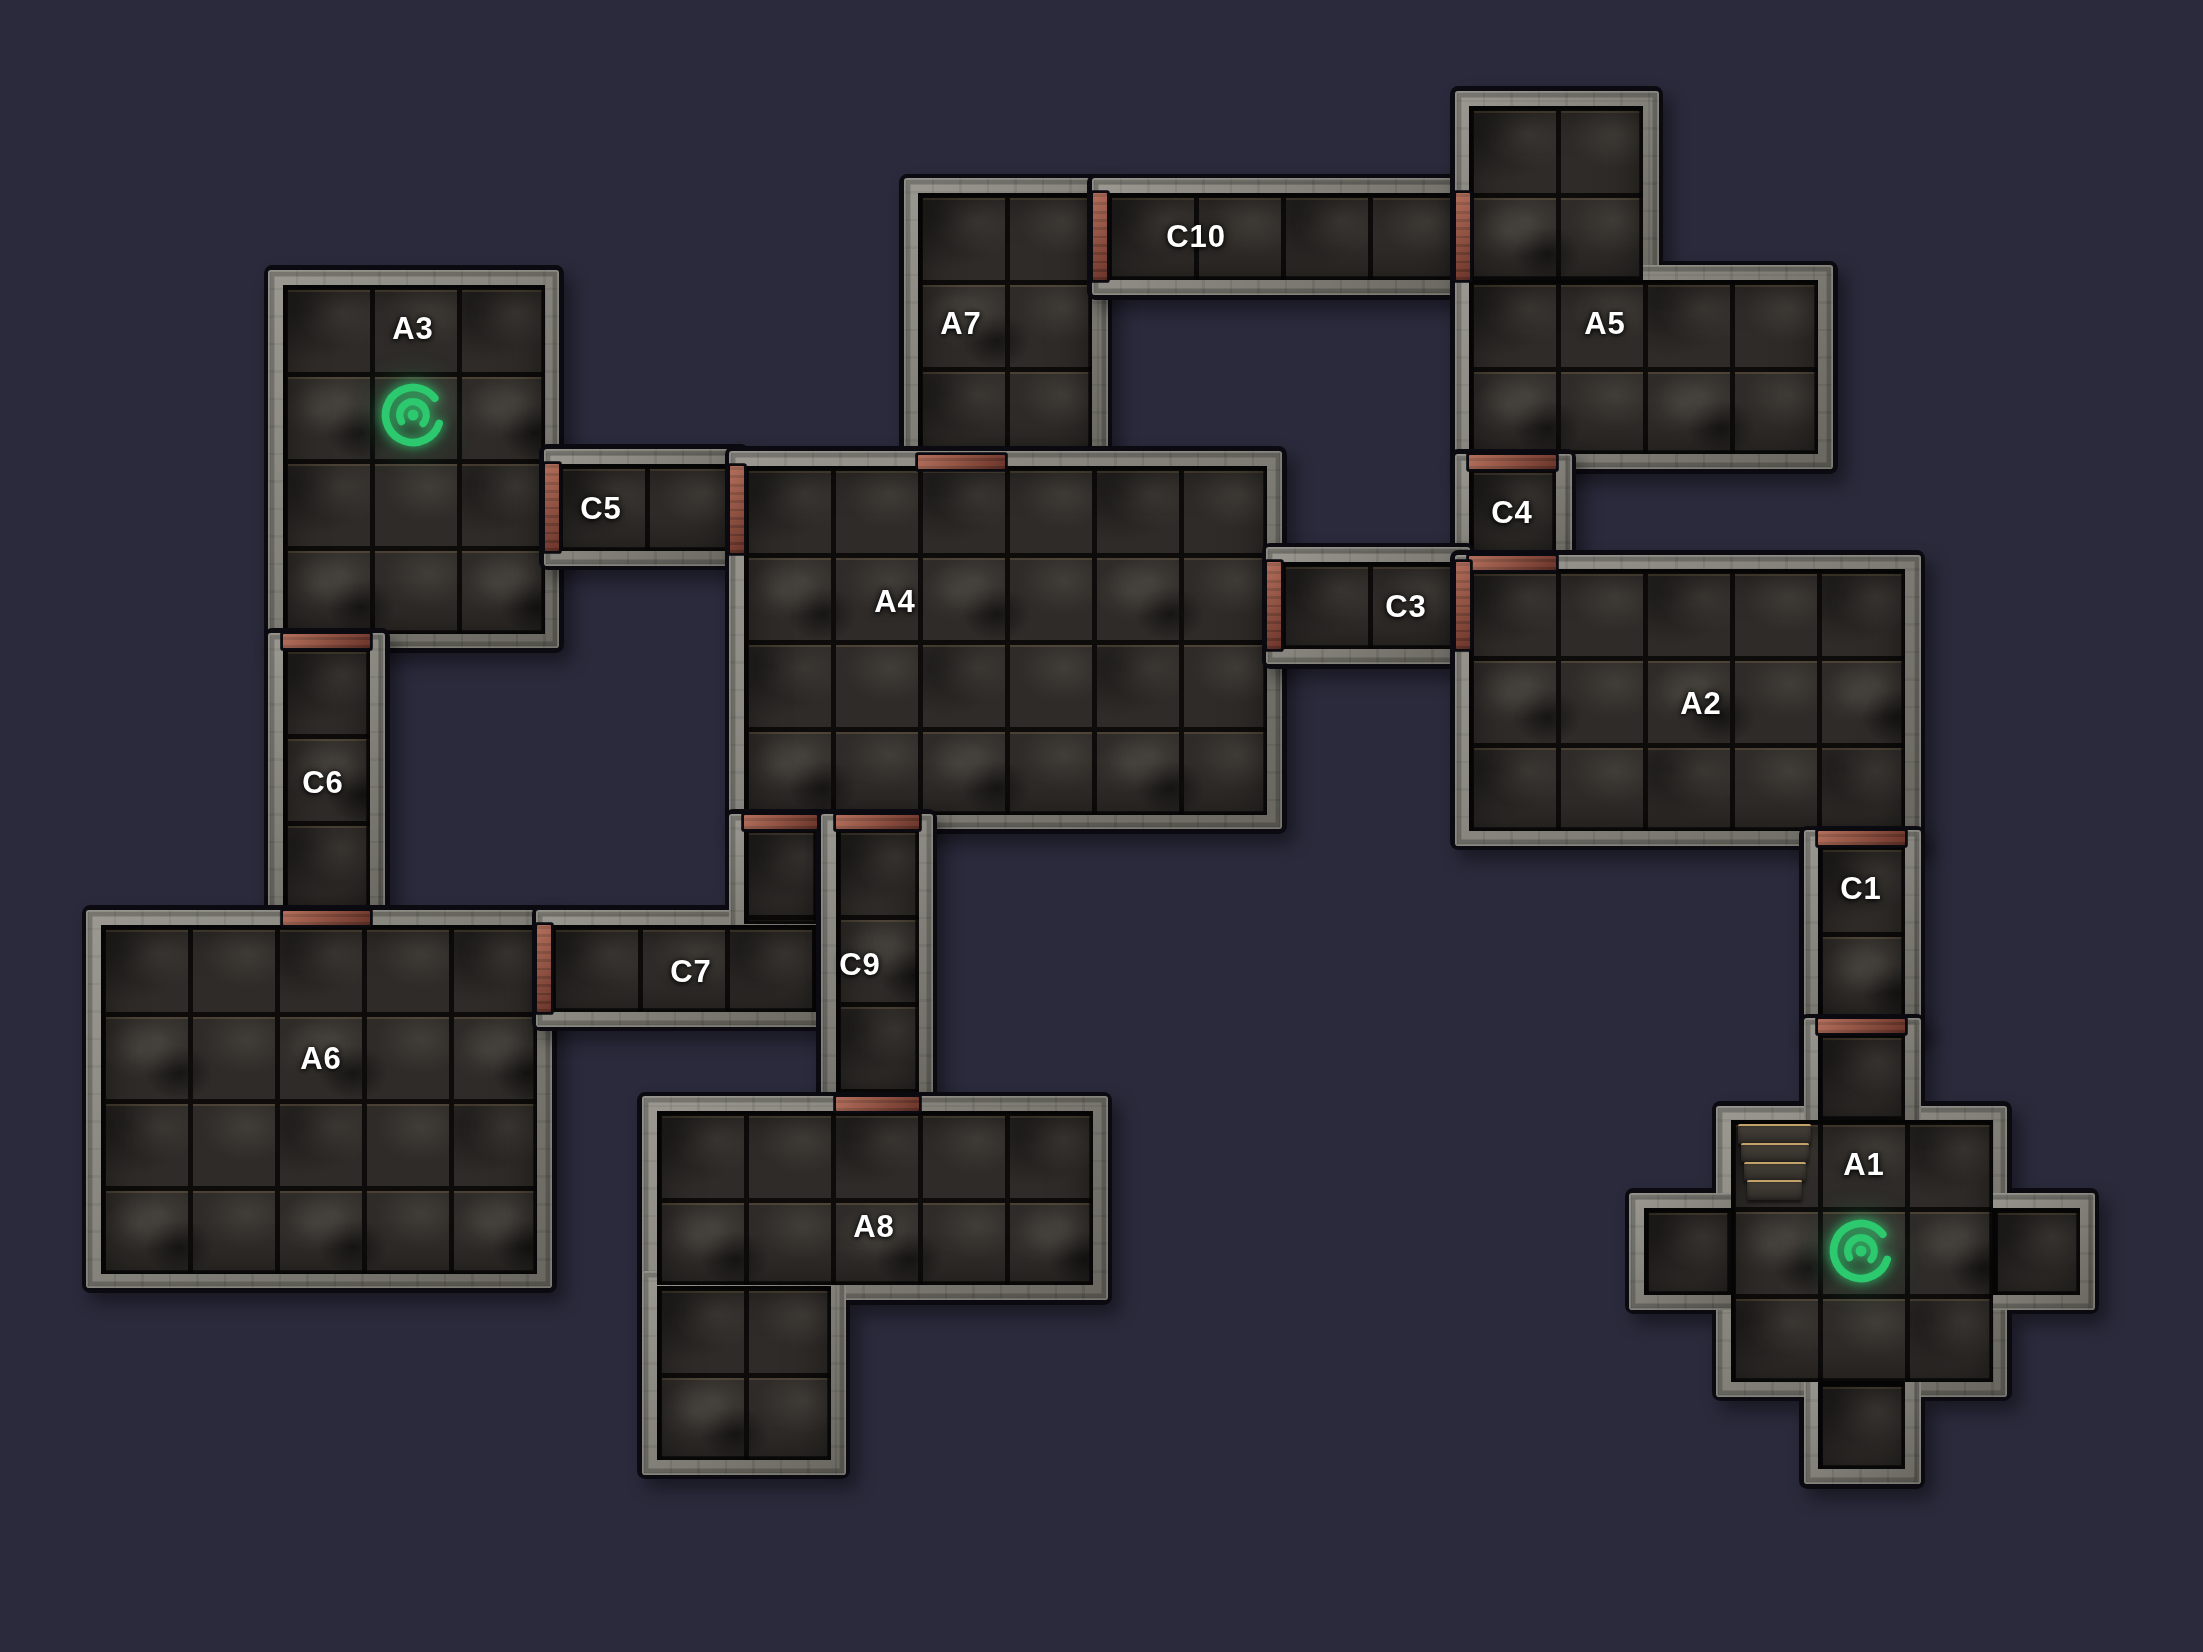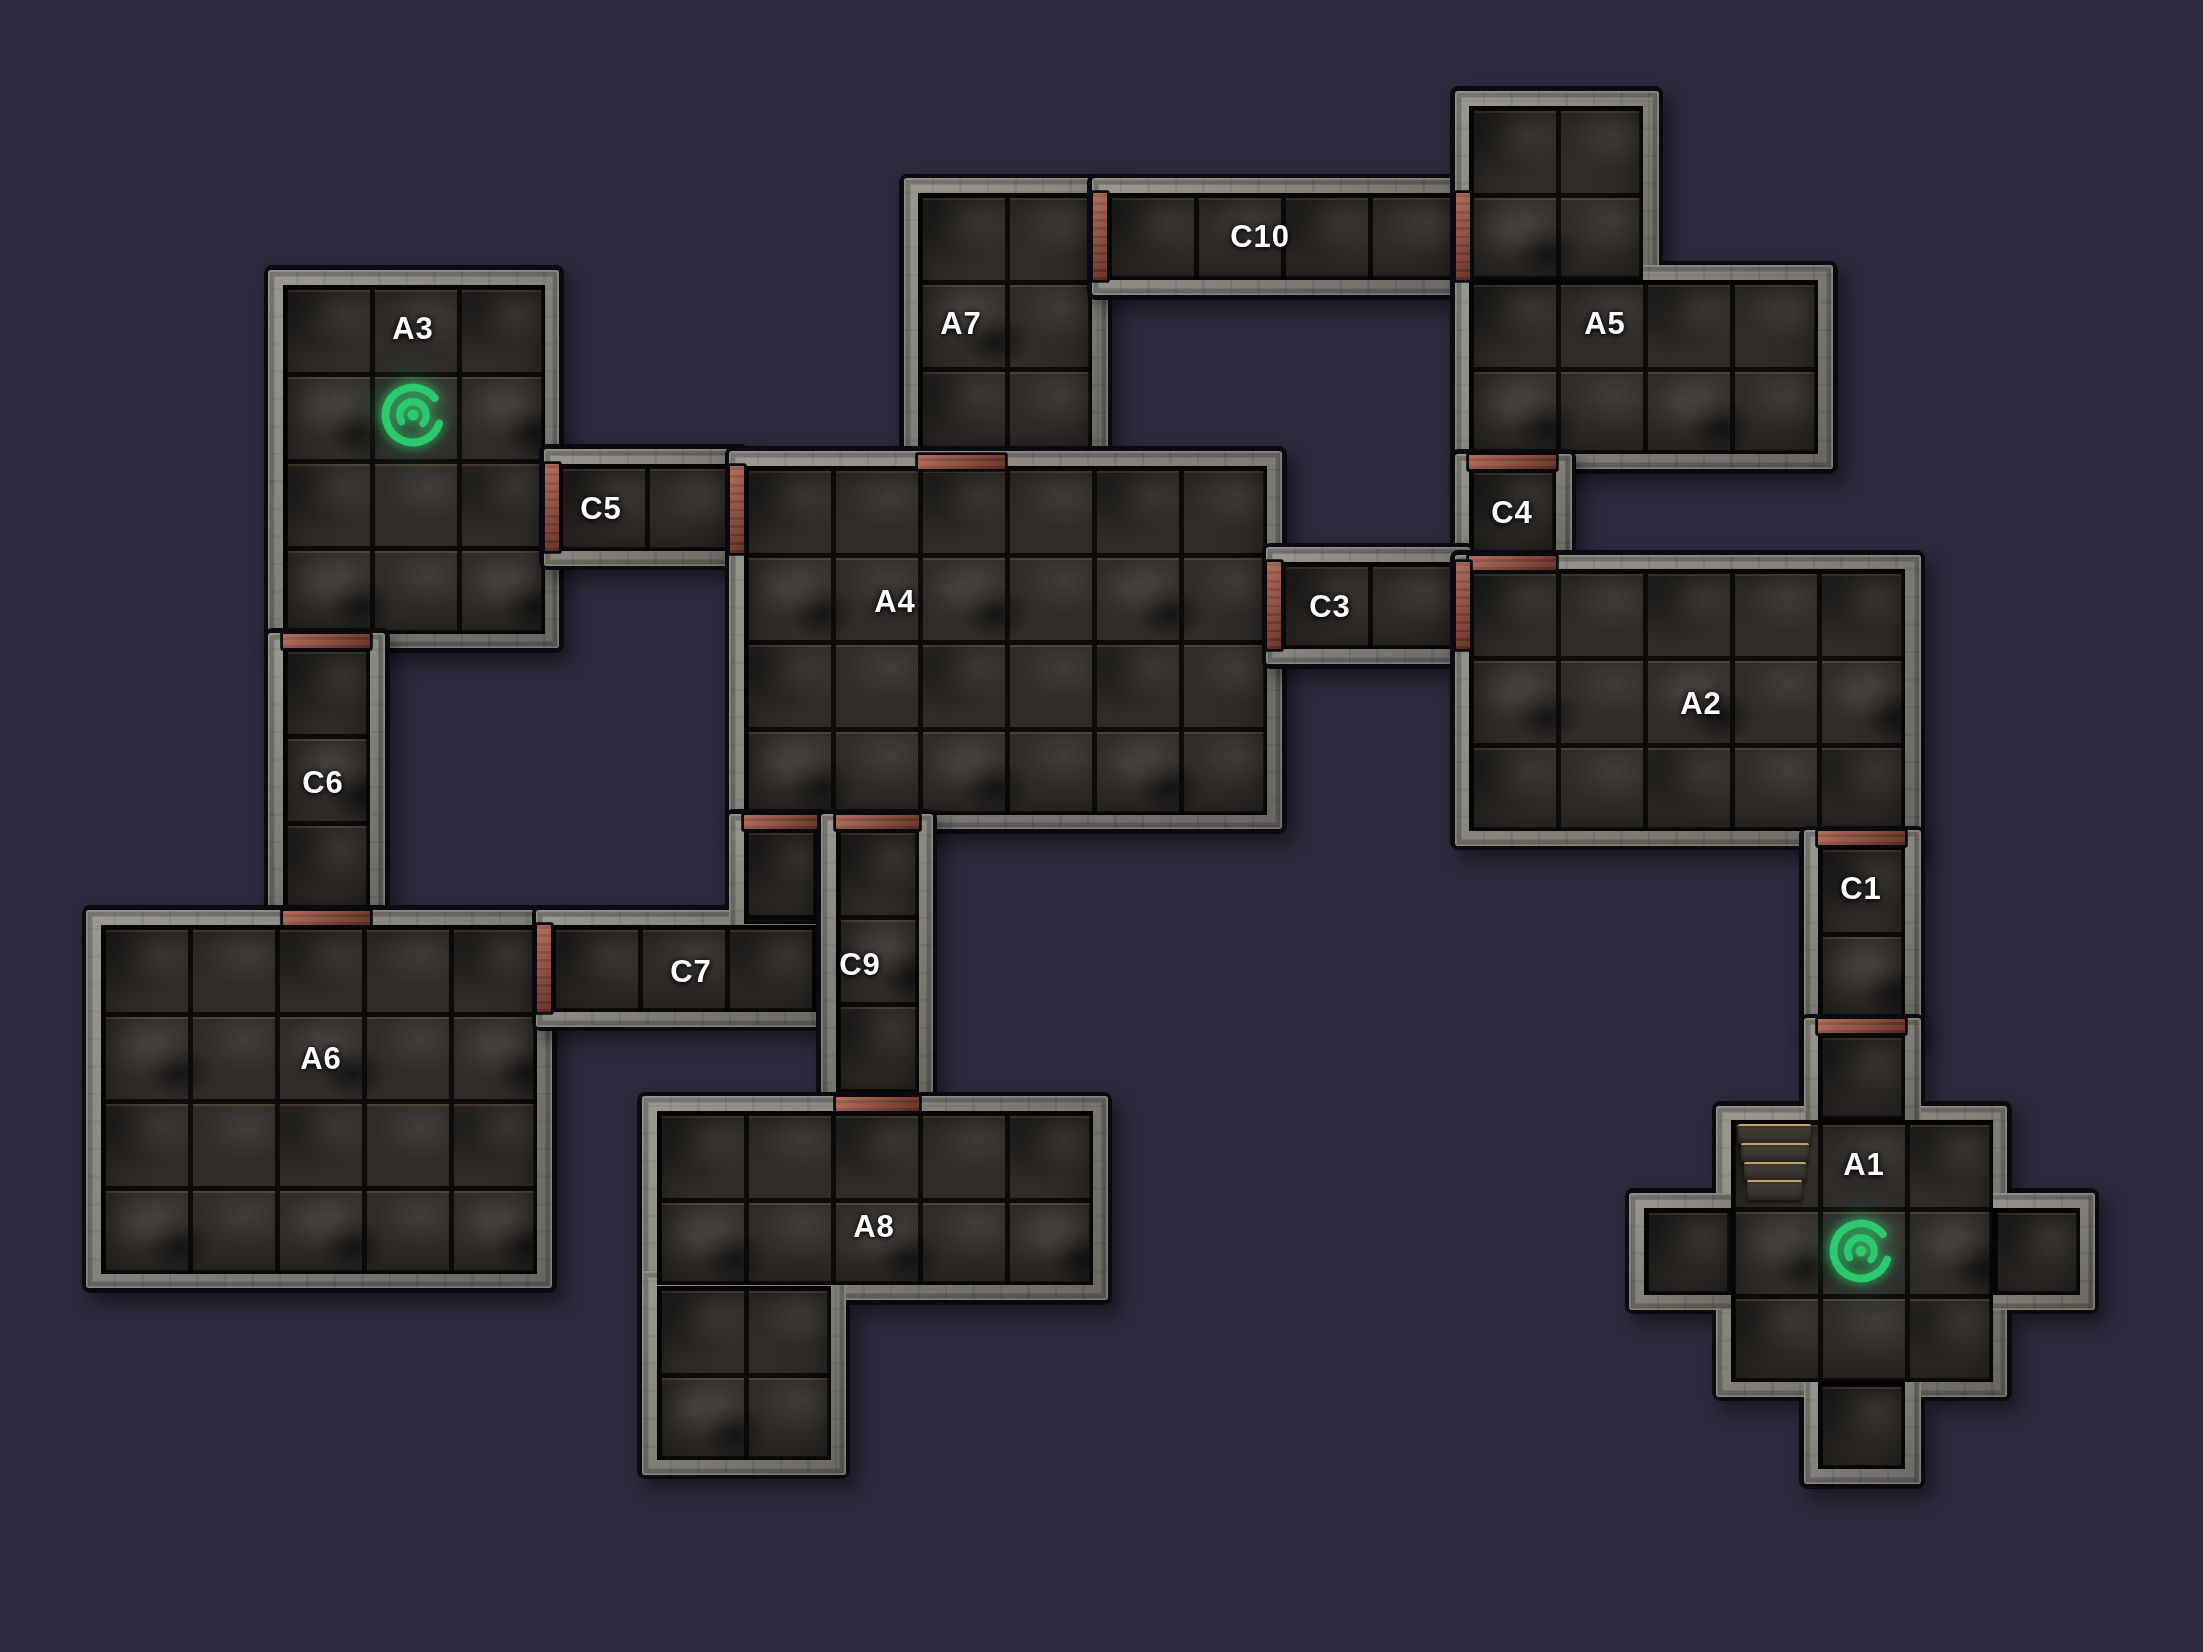--- a/index.html
+++ b/index.html
@@ -206,25 +206,25 @@
       </svg></div>
     <div class="stairs" style="left: 1738px; top: 1124px; width: 77px; height: 77px;">
       <div class="step" style="left: 0px; top: 0px; width: 73px; height: 18.4px;"></div>
       <div class="step" style="left: 2.8px; top: 19px; width: 68px; height: 17.4px;"></div>
       <div class="step" style="left: 5.5px; top: 38px; width: 62px; height: 17.4px;"></div>
       <div class="step" style="left: 9.2px; top: 56px; width: 55px; height: 18.4px;"></div>
     </div>
     <div class="map-label" style="left: 413px; top: 328px;">A3</div>
     <div class="map-label" style="left: 601px; top: 508px;">C5</div>
     <div class="map-label" style="left: 961px; top: 323px;">A7</div>
-    <div class="map-label" style="left: 1260px; top: 236px;">C10</div>
+    <div class="map-label" style="left: 1196px; top: 236px;">C10</div>
     <div class="map-label" style="left: 1605px; top: 323px;">A5</div>
     <div class="map-label" style="left: 1512px; top: 512px;">C4</div>
     <div class="map-label" style="left: 895px; top: 601px;">A4</div>
-    <div class="map-label" style="left: 1330px; top: 606px;">C3</div>
+    <div class="map-label" style="left: 1406px; top: 606px;">C3</div>
     <div class="map-label" style="left: 1701px; top: 703px;">A2</div>
     <div class="map-label" style="left: 1861px; top: 888px;">C1</div>
     <div class="map-label" style="left: 1864px; top: 1164px;">A1</div>
     <div class="map-label" style="left: 323px; top: 782px;">C6</div>
     <div class="map-label" style="left: 321px; top: 1058px;">A6</div>
     <div class="map-label" style="left: 691px; top: 971px;">C7</div>
     <div class="map-label" style="left: 860px; top: 964px;">C9</div>
     <div class="map-label" style="left: 874px; top: 1226px;">A8</div>
   </div>
 

